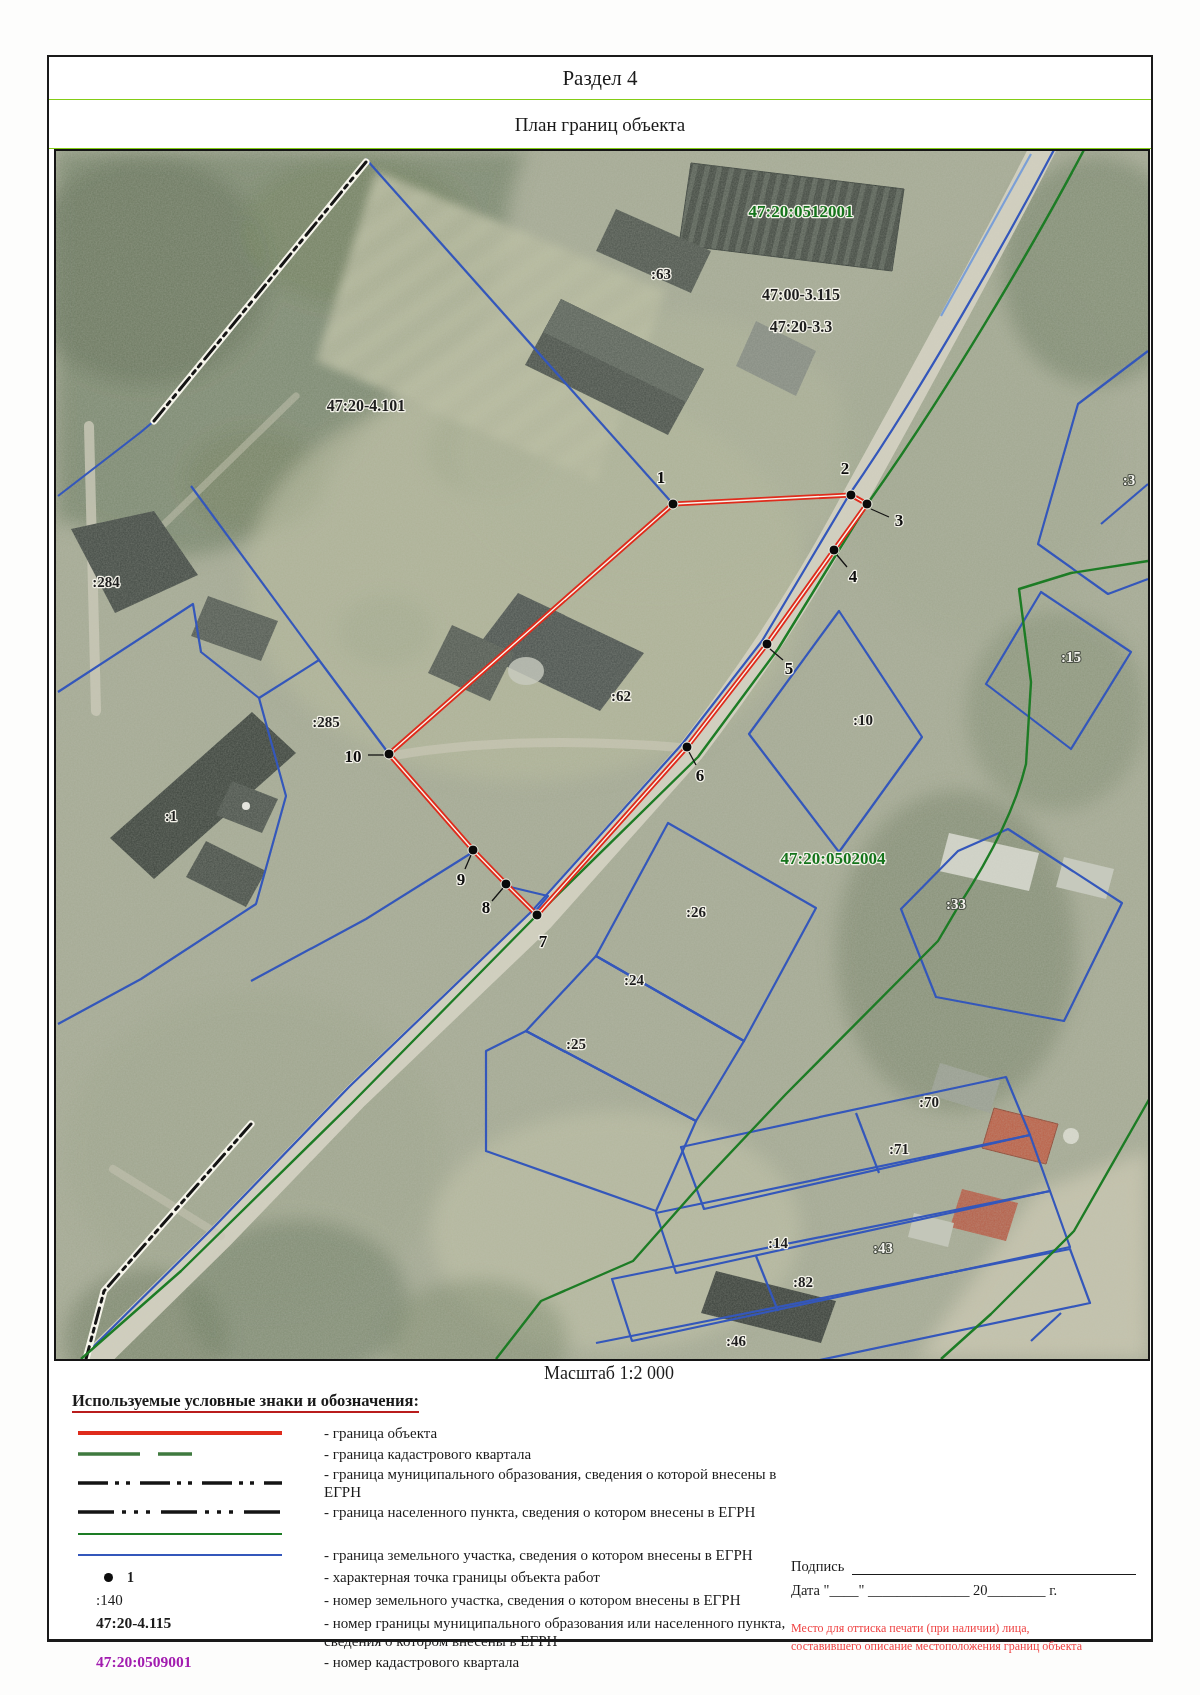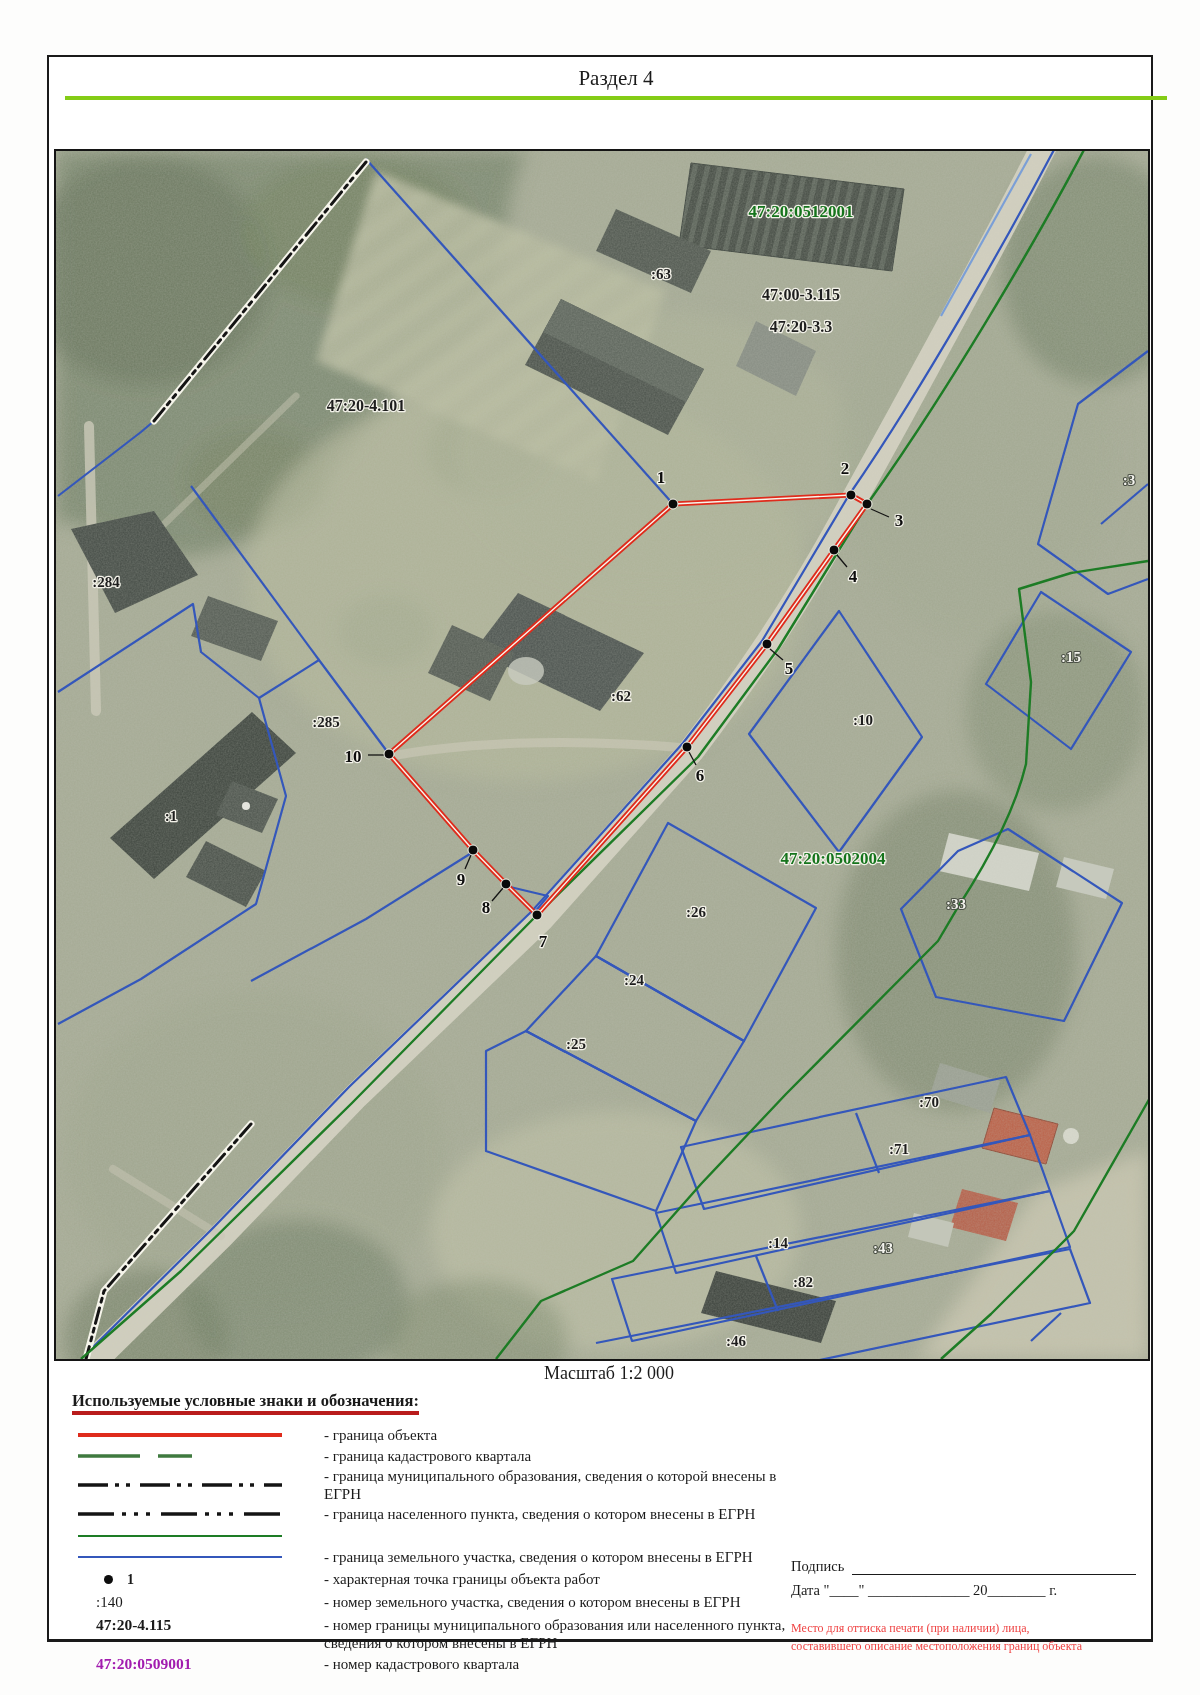--- a/index.html
+++ b/index.html
@@ -5,22 +5,22 @@
   html,body{margin:0;padding:0;}
   body{
     width:1200px;height:1695px;position:relative;background:#fdfdfc;
     font-family:"Liberation Serif", serif;color:#1a1a1a;
   }
   .doc-box{
     position:absolute;left:47px;top:55px;width:1106px;height:1587px;
     border:2px solid #1a1a1a;border-bottom-width:3px;background:#ffffff;box-sizing:border-box;
   }
   .hdr{
-    position:absolute;left:16px;width:100%;text-align:center;box-sizing:border-box;
-    border-bottom:4px solid #84cc16;
+    position:absolute;left:0;width:100%;text-align:center;box-sizing:border-box;
+    border-bottom:1px solid #84cc16;
   }
   .hdr1{top:0;height:43px;line-height:43px;font-size:21px;}
   .hdr2{top:43px;height:49px;line-height:49px;font-size:19px;}
   .map-wrap{
     position:absolute;left:5px;top:92px;width:1092px;height:1208px;
     border:2px solid #141414;overflow:hidden;background:#a6ab95;
   }
   .map-wrap svg{display:block;width:1092px;height:1208px;}
 
   
@@ -36,21 +36,21 @@
   .scale{
     position:absolute;top:1306px;left:0;width:100%;text-align:center;
     font-size:18px;
     margin-left:9px;
   }
   .legend{
     position:absolute;top:1334px;left:23px;width:745px;font-size:15px;
   }
   .legend-title{
     display:inline-block;font-weight:bold;font-size:16.5px;
-    border-bottom:4px solid #b91c1c;margin-bottom:9px;
+    border-bottom:2px solid #b91c1c;margin-bottom:9px;
   }
   .lrow{display:flex;align-items:center;min-height:21.5px;}
   .lrow.tall{min-height:23px;}
   .lrow.wrap2{align-items:flex-start;min-height:38px;padding-top:2px;box-sizing:border-box;}
   .sym{width:252px;flex:none;display:flex;align-items:center;}
   .sym svg{display:block;}
   .sym-text{padding-left:24px;font-size:15px;}
   .sym-bold{font-weight:bold;font-size:15.5px;}
   .sym-green{color:#a21caf;font-weight:bold;font-size:15.5px;}
   .pt-dot{display:inline-block;width:9px;height:9px;border-radius:50%;background:#0d0d0d;
@@ -64,20 +64,21 @@
   .sig-line{flex:1;border-bottom:1px solid #1a1a1a;margin-left:8px;height:18px;}
   .sig-date{margin-top:7px;height:24px;}
   .stamp{margin-top:13px;font-size:12px;line-height:1.5;color:#ef4444;}
 </style>
 </head>
 <body>
 
 <div class="doc-box">
 
   <div class="hdr hdr1">Раздел 4</div>
+  <div class="hdr hdr2">План границ объекта</div>
 
   <div class="map-wrap">
     <svg viewBox="0 0 1092 1208" xmlns="http://www.w3.org/2000/svg">
       <defs>
         <filter id="soft" x="-30%" y="-30%" width="160%" height="160%">
             <feGaussianBlur stdDeviation="9"></feGaussianBlur>
           </filter>
         <filter id="soft2" x="-30%" y="-30%" width="160%" height="160%">
             <feGaussianBlur stdDeviation="4"></feGaussianBlur>
           </filter>

